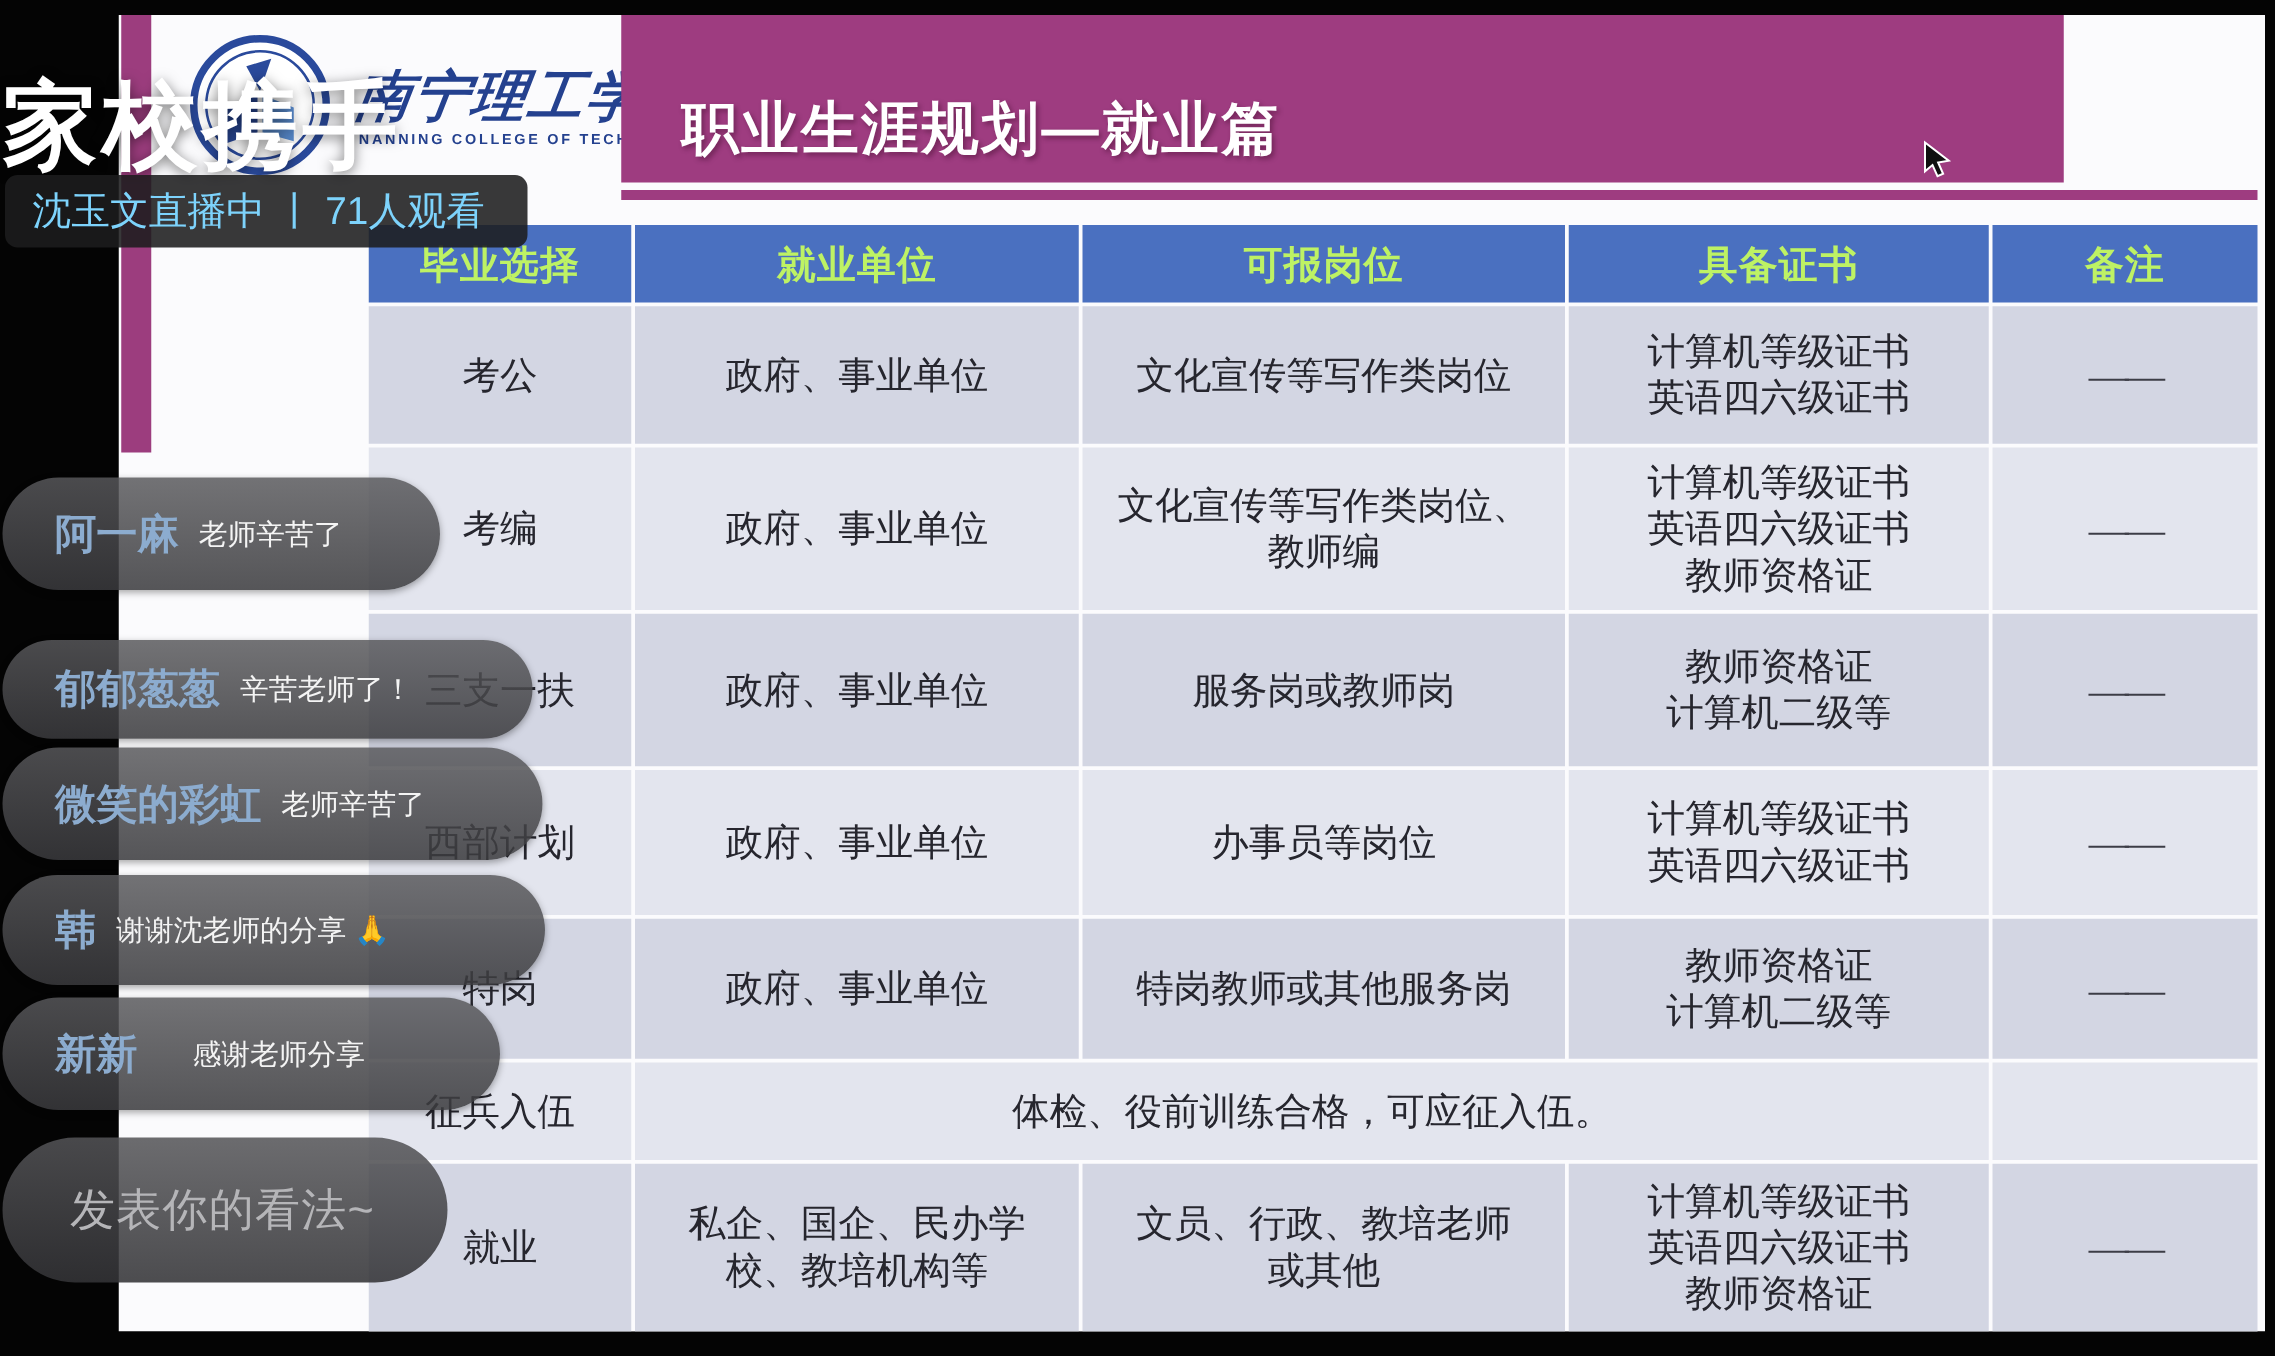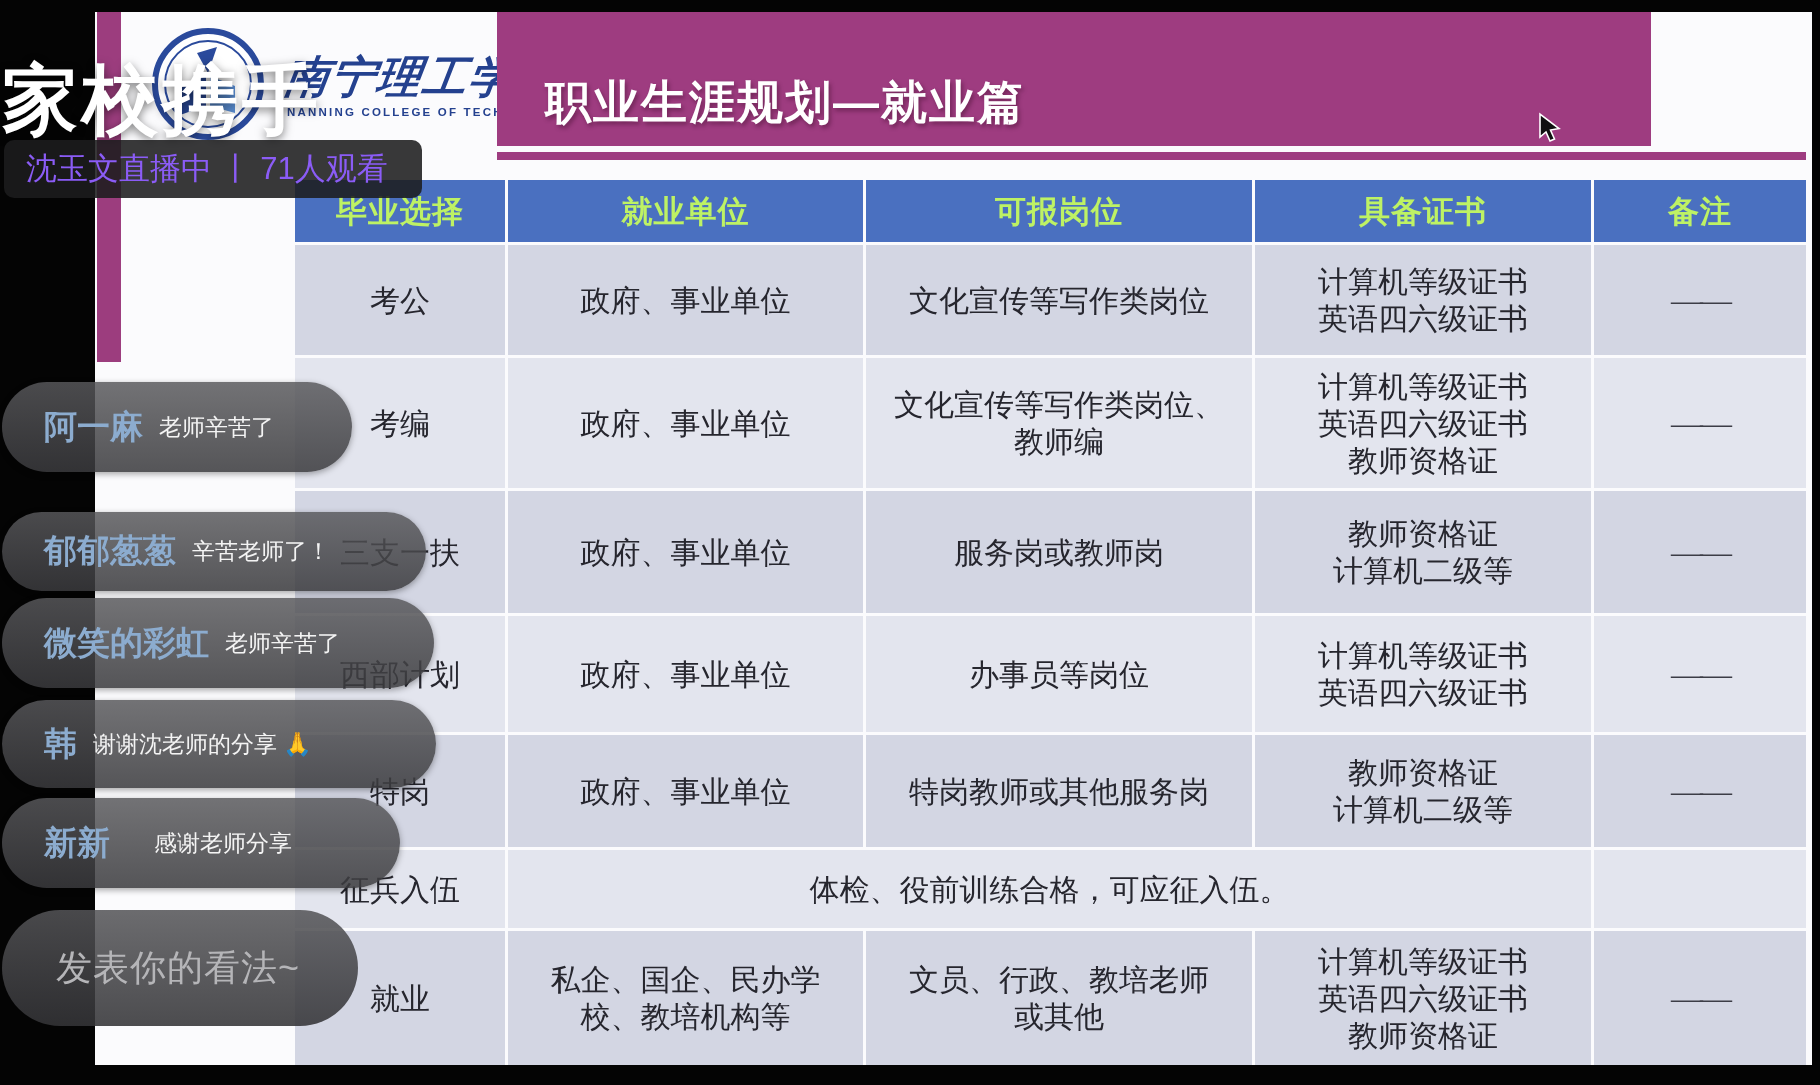--- a/index.html
+++ b/index.html
@@ -35,21 +35,21 @@
   .hd{background:#4a70c0;color:#bef264;font-weight:bold;font-size:31px;letter-spacing:1px;}
   .rd{background:#d3d6e3;}
   .rl{background:#e3e5ee;}
   .merged{grid-column:span 3;}
   .dash{font-size:32px;letter-spacing:-3px;color:#3c3d46;}
 
   
   .watermark{position:absolute;left:2px;top:30px;font-size:76px;font-weight:bold;color:#fff;
              letter-spacing:4px;white-space:nowrap;text-shadow:0 3px 10px rgba(0,0,0,.5);z-index:30;margin-top:20px;}
   .badge{position:absolute;left:4px;top:140px;width:418px;height:58px;border-radius:10px;
-         background:rgba(28,28,30,.88);color:#8b5cf6;font-size:31px;line-height:58px;
+         background:rgba(28,28,30,.88);color:#7dd3fc;font-size:31px;line-height:58px;
          padding-left:22px;box-sizing:border-box;white-space:nowrap;z-index:31;}
 
   .pill{position:absolute;left:2px;display:flex;align-items:center;gap:16px;
         padding:0 28px 0 42px;box-sizing:border-box;border-radius:46px;
         background:linear-gradient(180deg,rgba(88,88,91,.84),rgba(58,58,61,.86));
         box-shadow:0 2px 6px rgba(0,0,0,.35);z-index:32;white-space:nowrap;}
   .pill .user{color:#8caccf;font-size:33px;font-weight:bold;}
   .pill .txt{color:#f4f4f4;font-size:23px;}
   .gapwide{gap:44px;}
   .input-pill{position:absolute;left:2px;top:910px;width:356px;height:116px;border-radius:58px;

